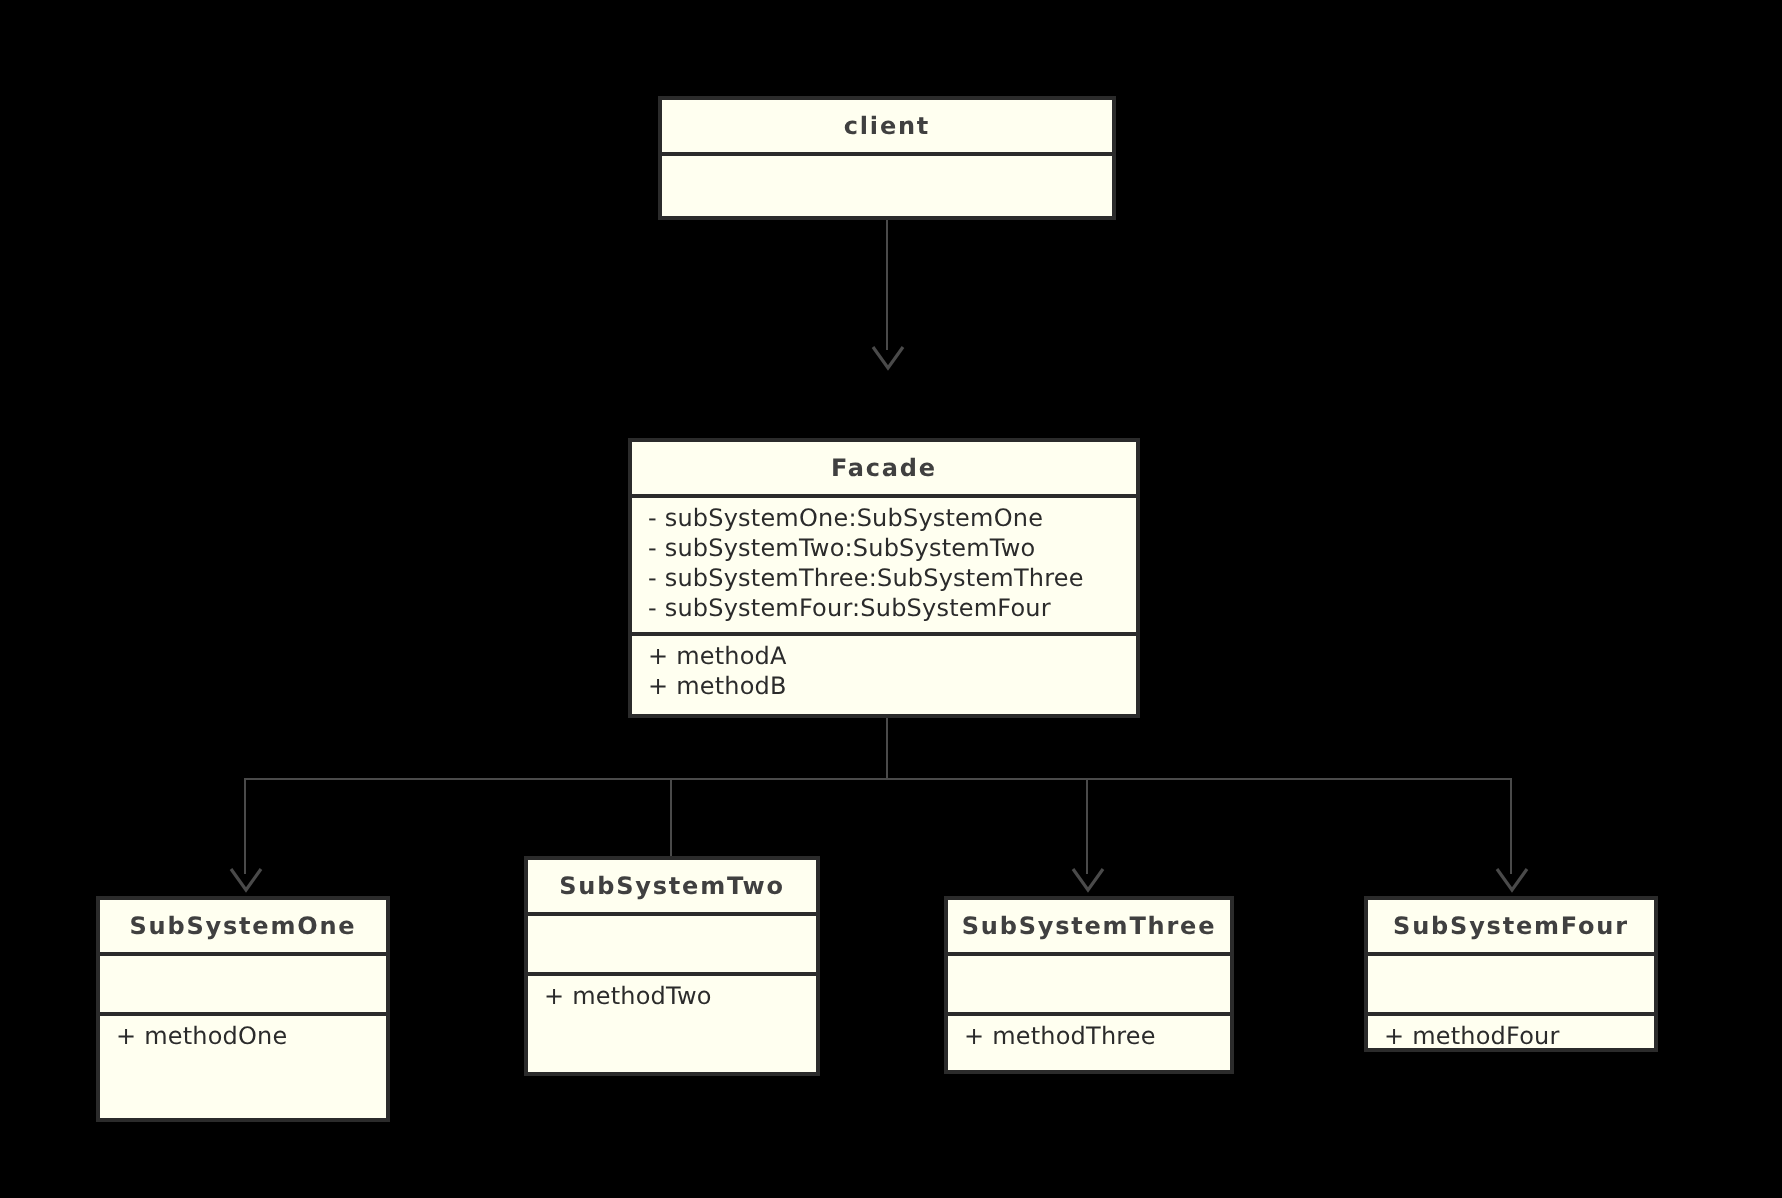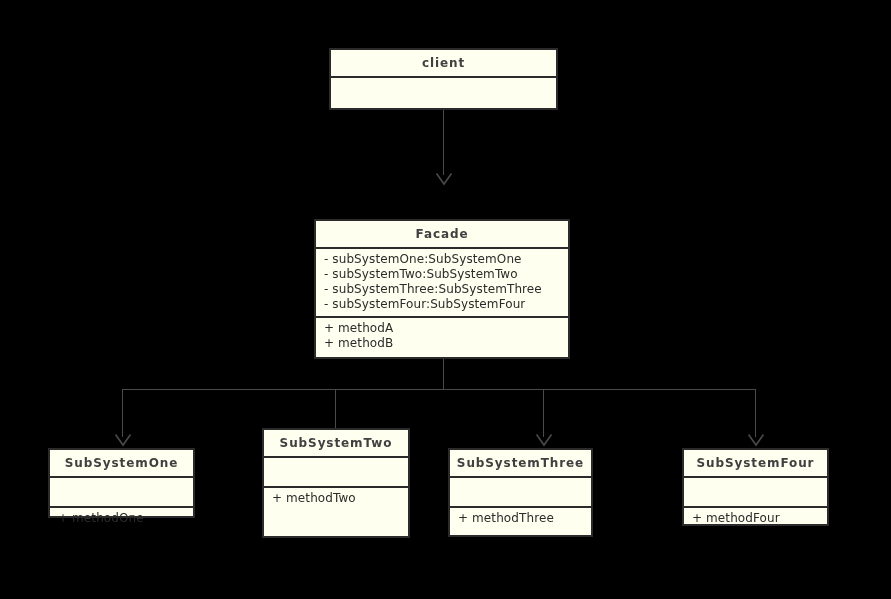--- a/index.html
+++ b/index.html
@@ -133,41 +133,41 @@
     </svg>
   </div>
 
   <div class="line-v" style="left:755px; top:389px; height:48px;"></div>
   <div class="arrowhead" style="left:747px; top:433px;">
     <svg width="18" height="14" viewBox="0 0 18 14">
       <path d="M1.5 1.5 L9 12 L16.5 1.5" fill="none" stroke="#4a4a4a" stroke-width="1.6"></path>
     </svg>
   </div>
 
-  <div class="uml-box" style="left:48px; top:448px; width:147px; height:70px;">
+  <div class="uml-box" style="left:48px; top:448px; width:147px; height:113px;">
     <div class="uml-title">SubSystemOne</div>
     <div class="uml-sep"></div>
     <div class="uml-compartment empty" style="height:28px;"></div>
     <div class="uml-sep"></div>
     <div class="uml-compartment">
       <div class="uml-row">+ methodOne</div>
     </div>
   </div>
 
   <div class="uml-box" style="left:262px; top:428px; width:148px; height:110px;">
     <div class="uml-title">SubSystemTwo</div>
     <div class="uml-sep"></div>
     <div class="uml-compartment empty" style="height:28px;"></div>
     <div class="uml-sep"></div>
     <div class="uml-compartment">
       <div class="uml-row">+ methodTwo</div>
     </div>
   </div>
 
-  <div class="uml-box" style="left:448px; top:448px; width:145px; height:89px;">
+  <div class="uml-box" style="left:472px; top:448px; width:145px; height:89px;">
     <div class="uml-title">SubSystemThree</div>
     <div class="uml-sep"></div>
     <div class="uml-compartment empty" style="height:28px;"></div>
     <div class="uml-sep"></div>
     <div class="uml-compartment">
       <div class="uml-row">+ methodThree</div>
     </div>
   </div>
 
   <div class="uml-box" style="left:682px; top:448px; width:147px; height:78px;">

